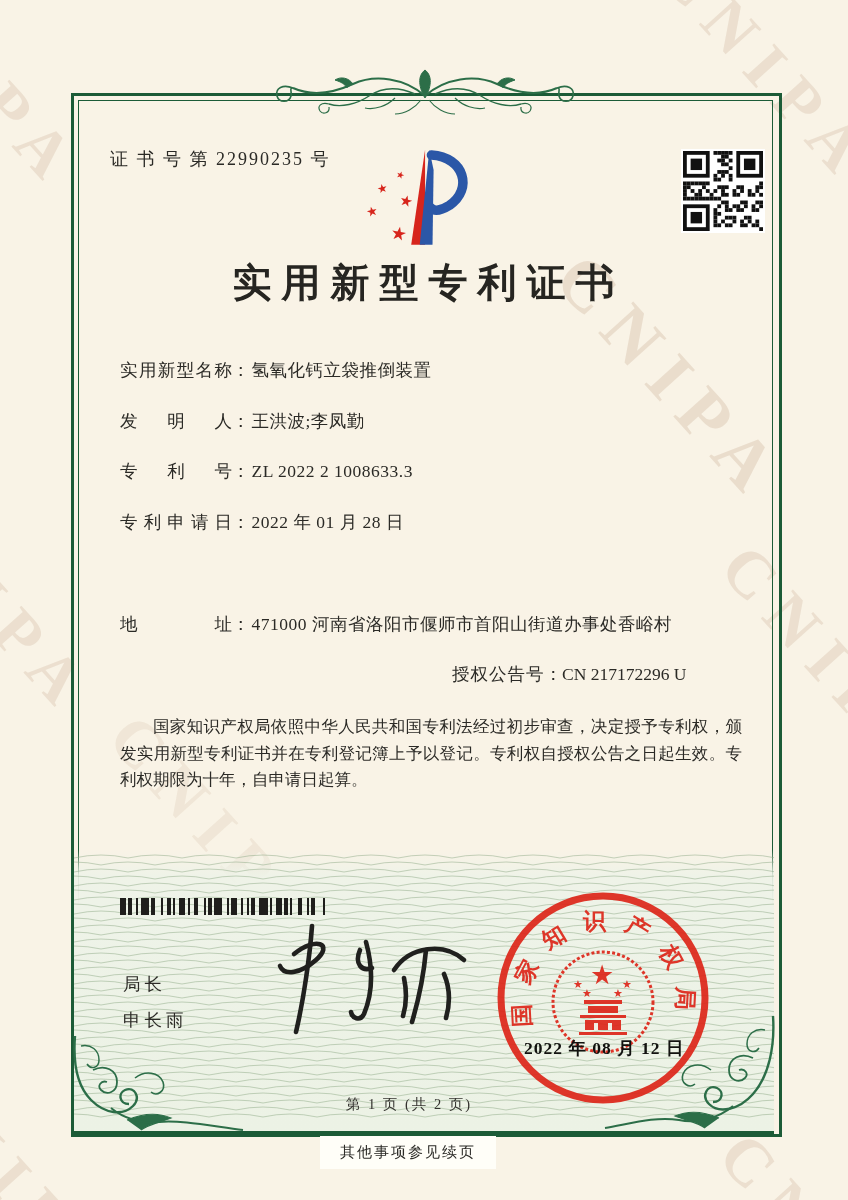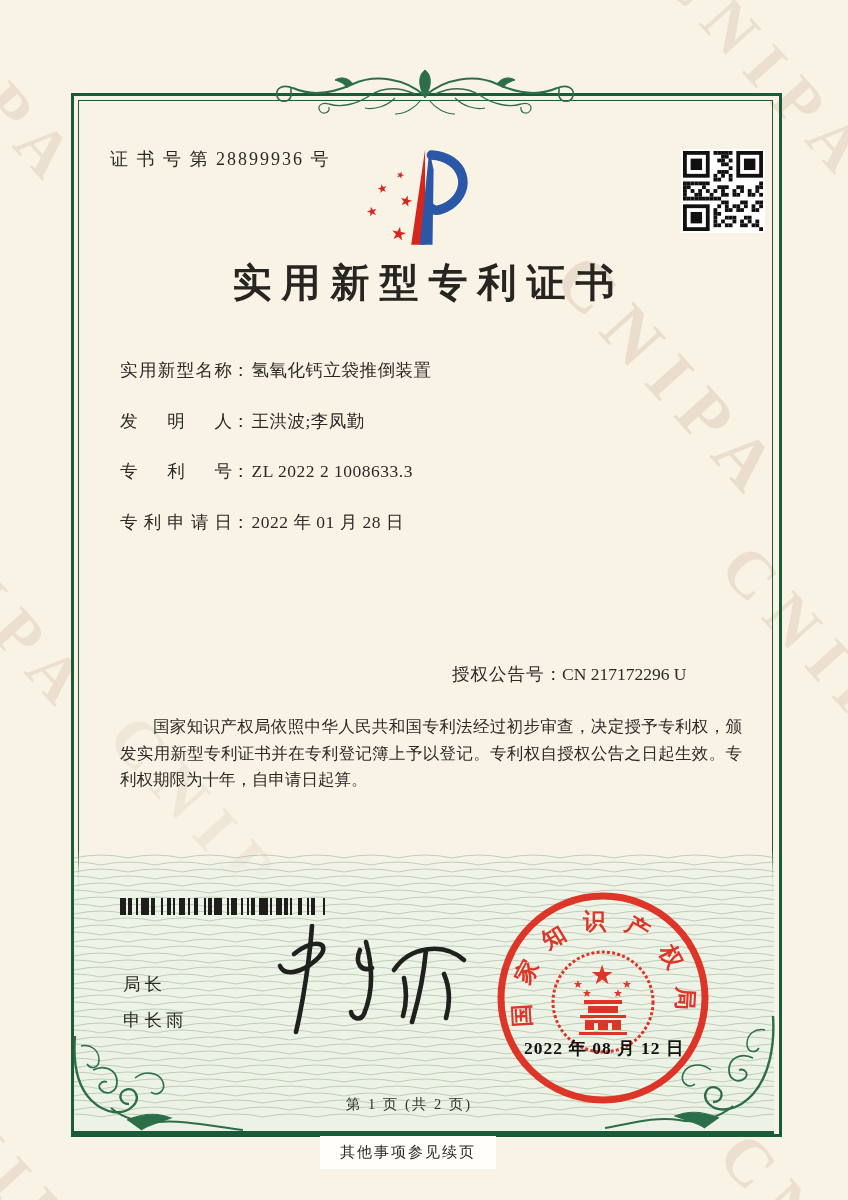--- a/index.html
+++ b/index.html
@@ -97,21 +97,21 @@
         <path d="M84 40 C76 38 72 42 75 47 C78 51 85 49 84 43" stroke-width="1.2"></path>
         <path d="M150 34 C142 42 130 46 120 44" stroke-width="1.2"></path>
         <path d="M108 20 C104 14 96 12 90 16 C96 18 100 20 102 24" fill="#2c6e48" stroke-width="1"></path>
         <path d="M176 36 C170 44 160 50 150 50" stroke-width="1.1"></path>
       </g>
       <use href="#orn-half" transform="scale(-1,1) translate(-360,0)"></use>
       <path d="M180 34 C174 24 172 12 180 6 C188 12 186 24 180 34" fill="#2c6e48" stroke-width="1"></path>
     </g>
   </svg>
 
-  <div class="cert-number">证 书 号 第 28899936 号</div>
+  <div class="cert-number">证 书 号 第 22990235 号</div>
 
   <svg class="logo" width="128" height="108" viewBox="0 0 120 101">
     <g fill="#d7251c" font-family="'DejaVu Sans',sans-serif">
       <text x="33" y="34" font-size="9" transform="rotate(20 33 34)">★</text>
       <text x="17" y="50" font-size="11" transform="rotate(-12 17 50)">★</text>
       <text x="36" y="60" font-size="14" transform="rotate(14 36 60)">★</text>
       <text x="7" y="72" font-size="12" transform="rotate(-14 7 72)">★</text>
       <text x="28" y="92" font-size="17" transform="rotate(10 28 92)">★</text>
     </g>
     <polygon points="61,9 48,98 61,98" fill="#d7251c"></polygon>
@@ -254,20 +254,23 @@
   </div>
   <div class="field f1">
     <span class="lbl">发明人</span><span class="colon">：</span><span class="val">王洪波;李凤勤</span>
   </div>
   <div class="field f2">
     <span class="lbl">专利号</span><span class="colon">：</span><span class="val">ZL 2022 2 1008633.3</span>
   </div>
   <div class="field f3">
     <span class="lbl">专利申请日</span><span class="colon">：</span><span class="val">2022 年 01 月 28 日</span>
   </div>
+  <div class="field f5">
+    <span class="lbl">地址</span><span class="colon">：</span><span class="val">471000 河南省洛阳市偃师市首阳山街道办事处香峪村</span>
+  </div>
   <div class="field-grant-no">
     <span class="lbl2">授权公告号</span><span class="colon">：</span><span class="val">CN 217172296 U</span>
   </div>
 
   <div class="body-text">
     <p>国家知识产权局依照中华人民共和国专利法经过初步审查，决定授予专利权，颁发实用新型专利证书并在专利登记簿上予以登记。专利权自授权公告之日起生效。专利权期限为十年，自申请日起算。</p>
   </div>
 
   <div class="band">
     <svg class="waves" id="waves" width="700" height="278" viewBox="0 0 700 278">

